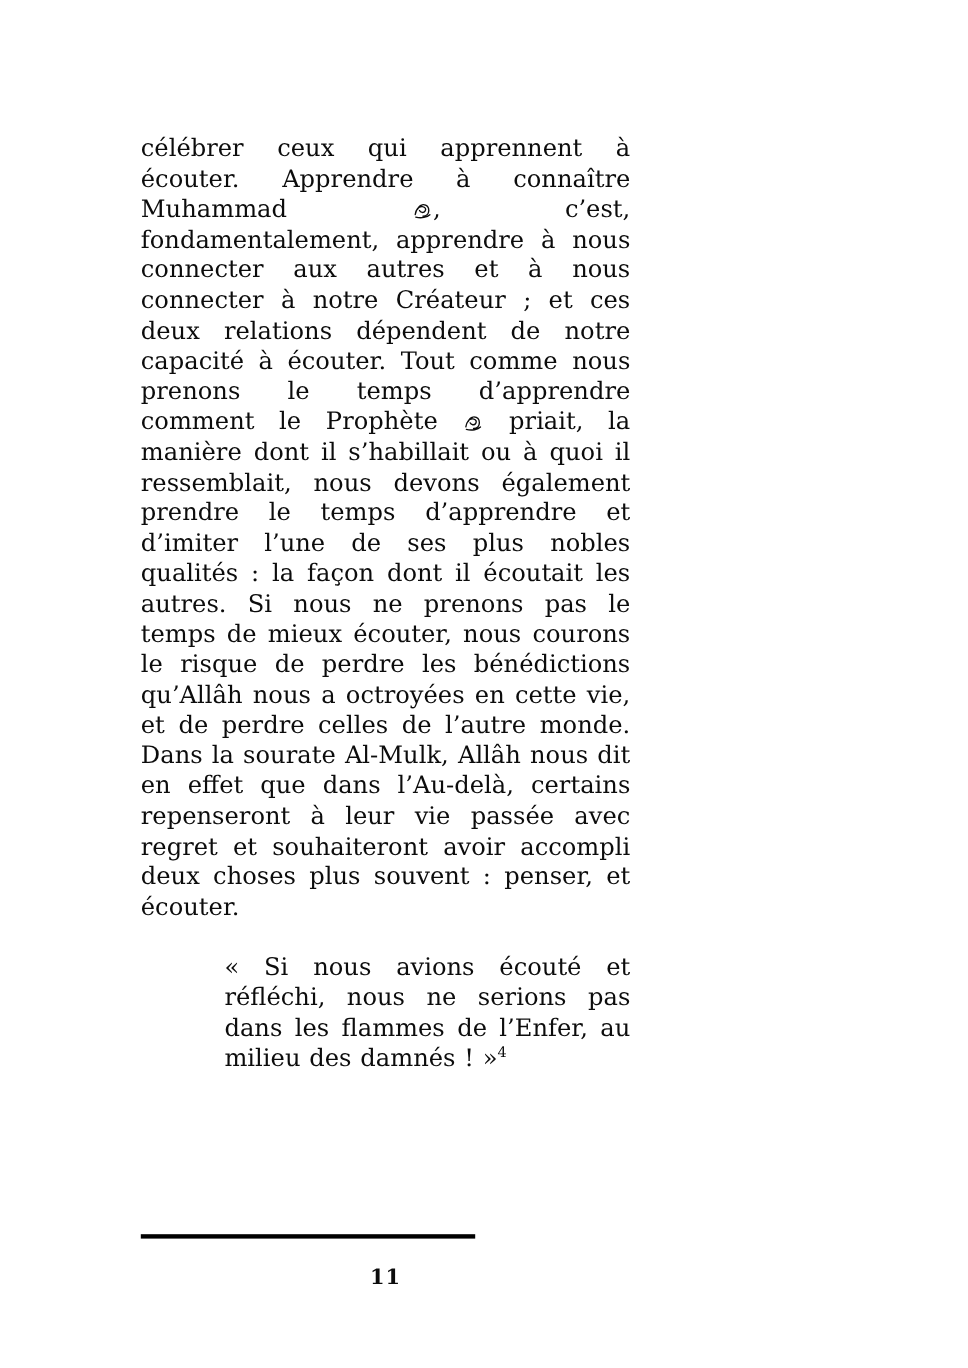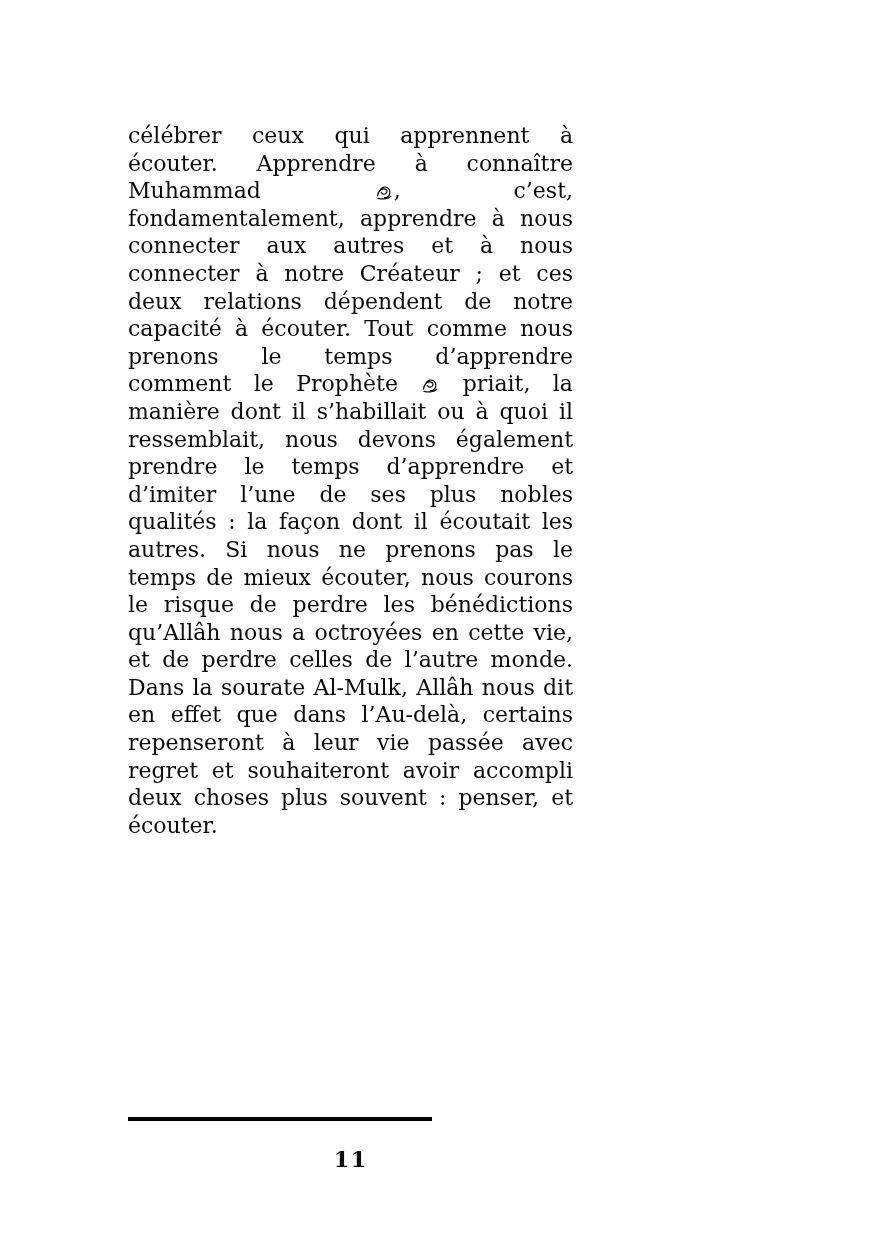--- a/index.html
+++ b/index.html
@@ -56,36 +56,37 @@
     margin-top: 9px;
     font-size: 19.5px;
     line-height: 26px;
   }
   .footnote .footnote-text {
     margin-left: 5px;
   }
   .page-number {
     margin-top: 24px;
     text-align: center;
-    font-size: 23px;
+    font-size: 19px;
     font-weight: bold;
     letter-spacing: 1px;
   }
 </style>
 </head>
 <body>
 
 <div class="page">
 
   <p class="body-text"><span>célébrer ceux qui apprennent à écouter. Apprendre à connaître Muhammad </span><span class="sas-icon"><svg width="18" height="15" viewBox="0 0 18 15">
           <path d="M2.5 11 C3.5 5.5 6 3.5 9 3.8 C11.8 4.1 12.6 6.2 11.4 8 C10.2 9.8 7.2 9.4 6.4 7.4 M9.5 12.5 C12.8 12.6 14.8 10.4 14.8 7.4 C14.8 4.4 12.8 2.2 9.8 2 M3 13.4 C8 14.6 13.5 13.6 15.8 11.2 M4.6 6.2 C5.4 4.2 7 2.6 9 2.2" stroke="#0c0c0c" stroke-width="1.25" fill="none" stroke-linecap="round"></path>
         </svg></span><span>, c’est, fondamentalement, apprendre à nous connecter aux autres et à nous connecter à notre Créateur ; et ces deux relations dépendent de notre capacité à écouter. Tout comme nous prenons le temps d’apprendre comment le Prophète </span><span class="sas-icon"><svg width="18" height="15" viewBox="0 0 18 15">
           <path d="M2.5 11 C3.5 5.5 6 3.5 9 3.8 C11.8 4.1 12.6 6.2 11.4 8 C10.2 9.8 7.2 9.4 6.4 7.4 M9.5 12.5 C12.8 12.6 14.8 10.4 14.8 7.4 C14.8 4.4 12.8 2.2 9.8 2 M3 13.4 C8 14.6 13.5 13.6 15.8 11.2 M4.6 6.2 C5.4 4.2 7 2.6 9 2.2" stroke="#0c0c0c" stroke-width="1.25" fill="none" stroke-linecap="round"></path>
         </svg></span><span> priait, la manière dont il s’habillait ou à quoi il ressemblait, nous devons également prendre le temps d’apprendre et d’imiter l’une de ses plus nobles qualités : la façon dont il écoutait les autres. Si nous ne prenons pas le temps de mieux écouter, nous courons le risque de perdre les bénédictions qu’Allâh nous a octroyées en cette vie, et de perdre celles de l’autre monde. Dans la sourate Al-Mulk, Allâh nous dit en effet que dans l’Au-delà, certains repenseront à leur vie passée avec regret et souhaiteront avoir accompli deux choses plus souvent : penser, et écouter.</span></p>
 
+  <div class="quote"><span>« Si nous avions écouté et réfléchi, nous ne serions pas dans les flammes de l’Enfer, au milieu des damnés ! »</span><sup>4</sup></div>
 
   <div class="spacer"></div>
 
   <div class="footnote-rule"></div>
 
 
   <div class="page-number">11</div>
 
 </div>
 

